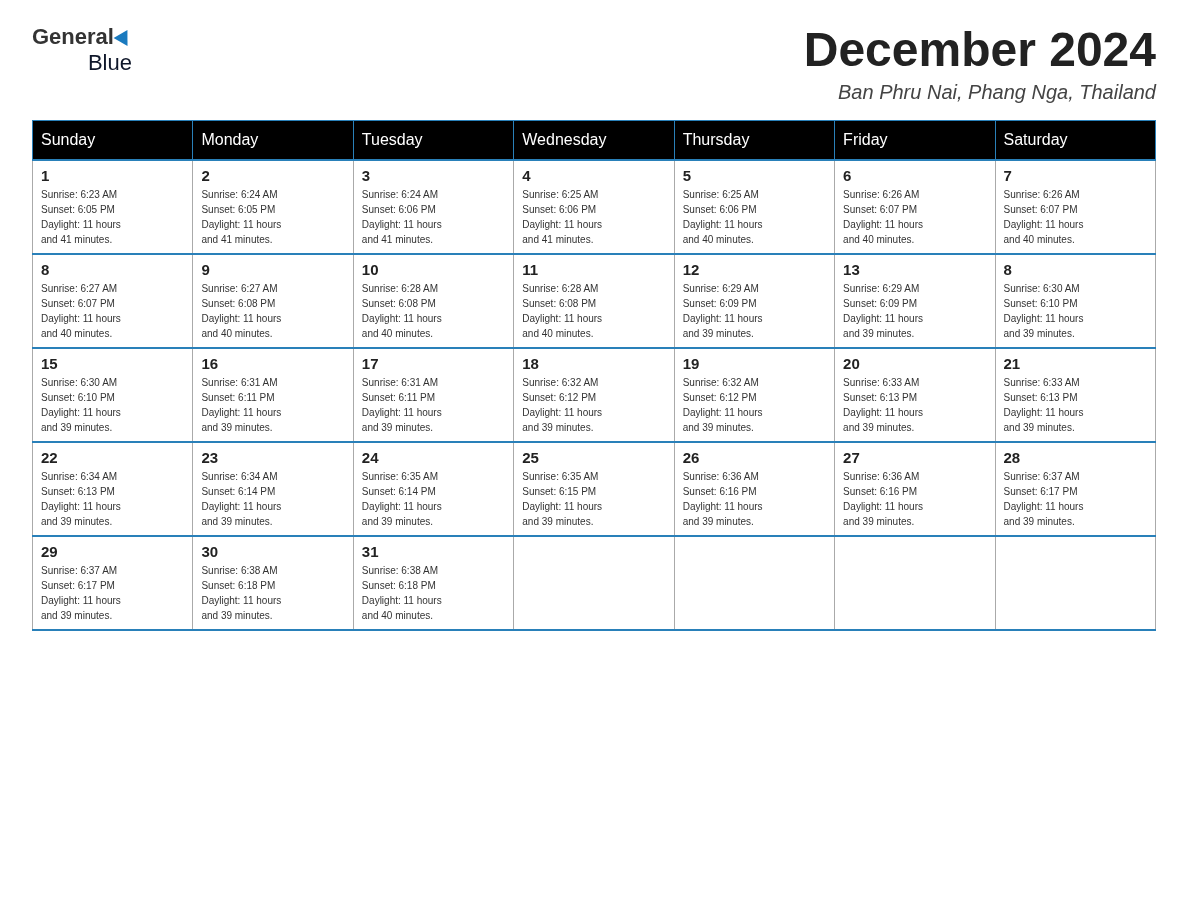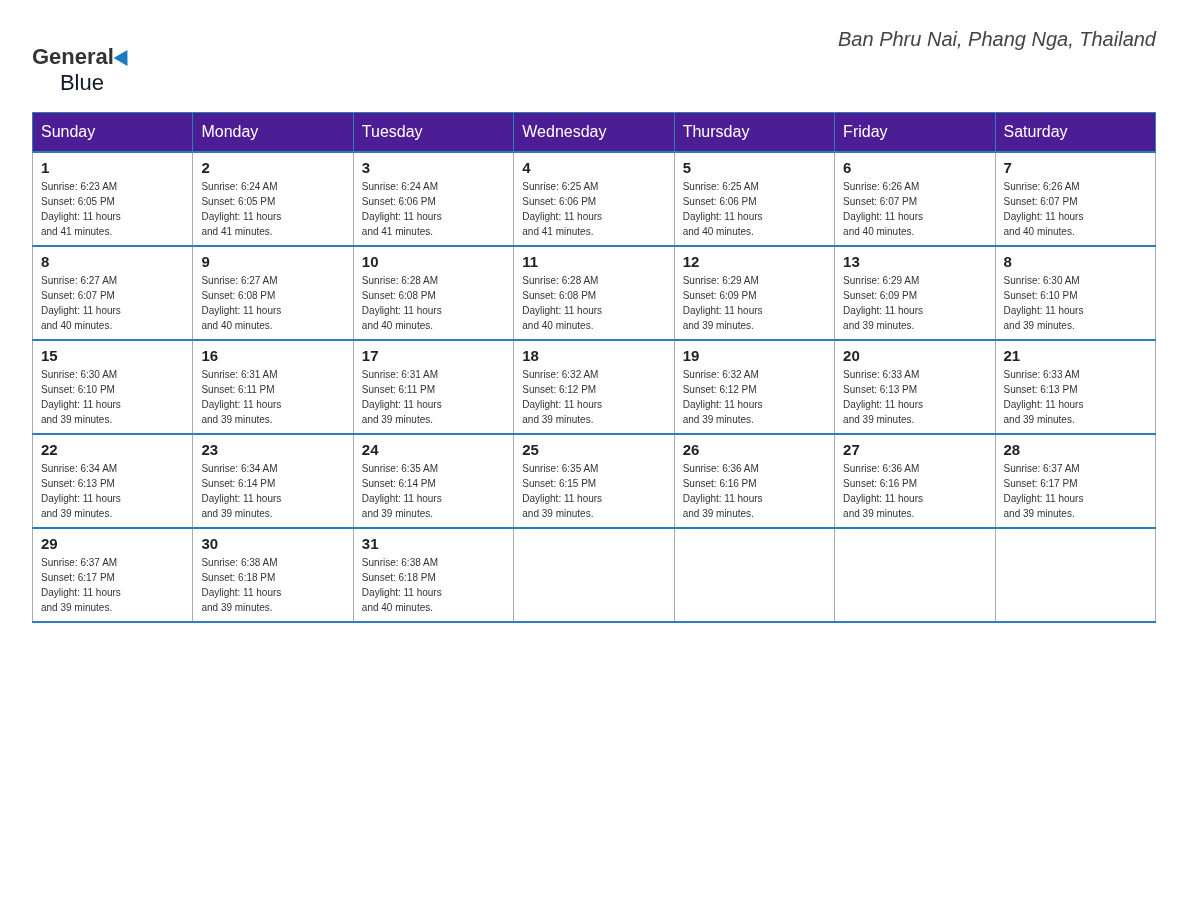--- a/index.html
+++ b/index.html
@@ -12,22 +12,21 @@
     }
     .header {
       display: flex;
       justify-content: space-between;
       align-items: flex-start;
       margin-bottom: 16px;
     }
     .logo {
       display: flex;
       flex-direction: column;
-      align-items: center;
-      margin-top: 20px;
+      align-items: flex-end;
     }
     .logo-general {
       font-size: 22px;
       font-weight: bold;
       color: #333;
     }
     .logo-blue {
       font-size: 22px;
       font-weight: normal;
       color: #0f172a;
@@ -57,21 +56,21 @@
       color: #444;
       margin-top: 4px;
       font-style: italic;
     }
     .calendar {
       width: 100%;
       border-collapse: collapse;
       border: 1px solid #2980b9;
     }
     .calendar th {
-      background-color: #4c1d95;
+      background-color: #000000;
       color: #fff;
       padding: 10px 8px;
       font-size: 16px;
       font-weight: normal;
       text-align: left;
       border: 1px solid #2980b9;
     }
     .calendar td {
       vertical-align: top;
       padding: 6px 8px;
@@ -105,20 +104,21 @@
 <div class="header">
   <div class="logo">
     <div>
       <span class="logo-general">General</span><span class="logo-triangle"></span>
     </div>
     <div>
       <span class="logo-blue">Blue</span>
     </div>
   </div>
   <div class="title-block">
+    <div class="main-title">December 2024</div>
     <div class="subtitle">Ban Phru Nai, Phang Nga, Thailand</div>
   </div>
 </div>
 
 <table class="calendar">
   <thead>
     <tr>
     <th>Sunday</th>
         <th>Monday</th>
         <th>Tuesday</th>

